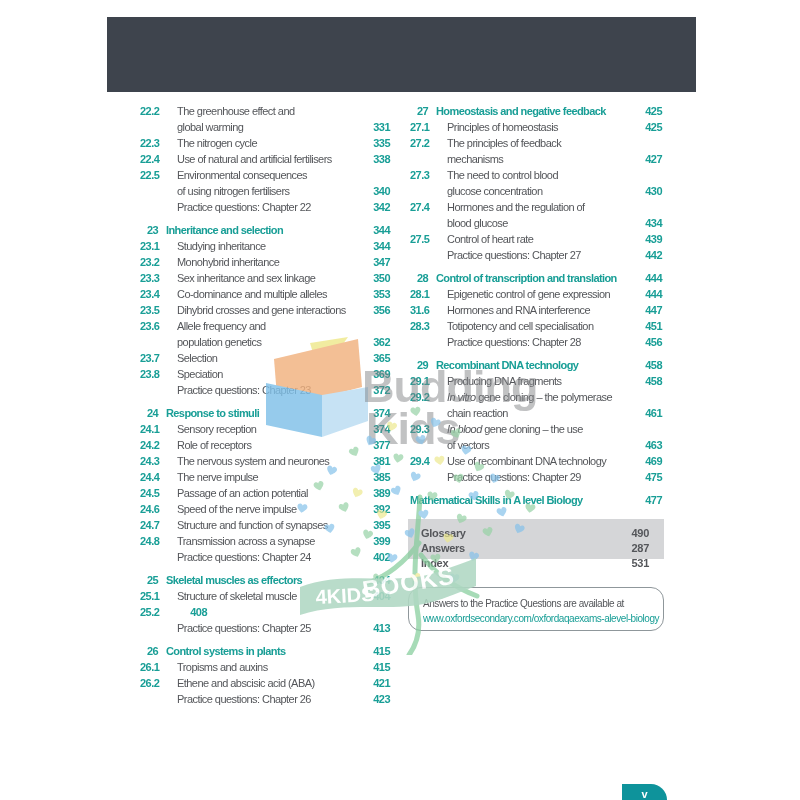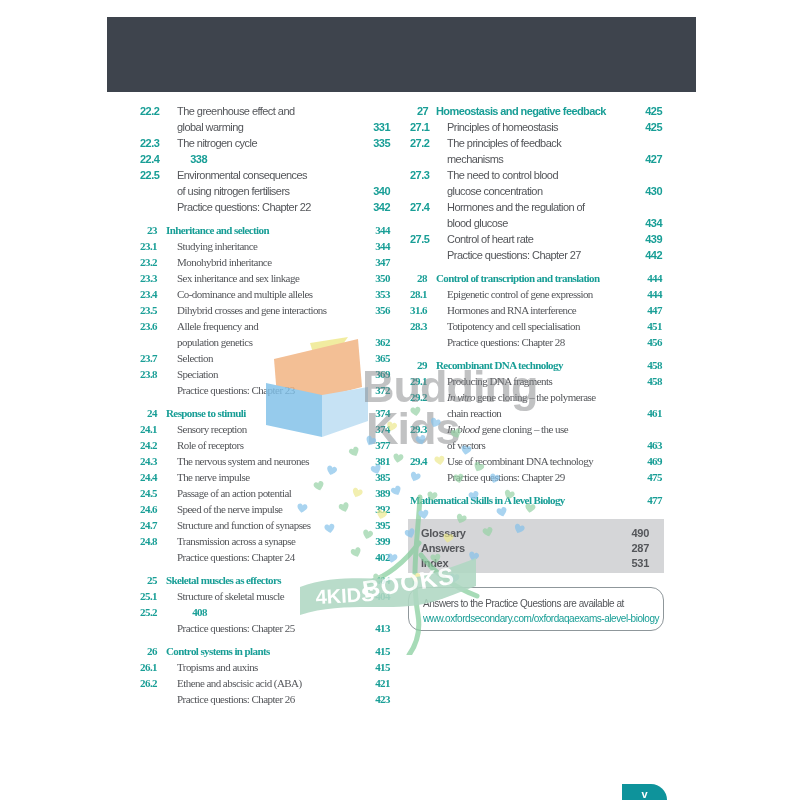--- a/index.html
+++ b/index.html
@@ -4,33 +4,33 @@
 <style>
   html,body{margin:0;padding:0;background:#fff;}
   .page{position:relative;width:800px;height:800px;background:#ffffff;overflow:hidden;
         font-family:"Liberation Sans", sans-serif;margin-top:17px;}
   .header-bar{position:absolute;left:107px;top:0;width:589px;height:75px;background:#3e444d;}
 
   
   .toc-col{position:absolute;top:86px;font-size:11px;letter-spacing:-0.55px;color:#54565a;}
   .toc-col.left{left:140px;width:250px;}
   .toc-col.right{left:410px;width:252px;}
-  .section + .section{margin-top:7px;font-family:Liberation Serif, serif;}
+  .section + .section{margin-top:7px;}
   .row{display:flex;align-items:flex-end;}
   .row .num{flex:none;width:37px;font-weight:bold;color:#189e96;align-self:flex-start;line-height:16px;}
   .row .txt{flex:1;min-width:0;}
   .row .txt .line{line-height:16px;white-space:nowrap;}
   .row .pg{flex:none;width:30px;text-align:right;font-weight:bold;color:#189e96;line-height:16px;}
   .row.chap{padding-left:7px;justify-content:center;}
   .row.chap .num{width:19px;}
   .row.chap .txt{font-weight:bold;color:#189e96;letter-spacing:-0.6px;}
   .row.chap.noindent{padding-left:0;}
 
   
-  .endmatter{position:absolute;left:408px;top:502px;width:256px;height:54px;background:#d5d6d8;
+  .endmatter{position:absolute;left:408px;top:502px;width:256px;height:40px;background:#d5d6d8;
              box-sizing:border-box;padding:7px 15px 0 13px;font-size:11px;letter-spacing:-0.3px;}
   .endmatter .em-row{display:flex;justify-content:space-between;font-weight:bold;color:#54565a;line-height:15px;}
 
   
   .notebox{position:absolute;left:408px;top:570px;width:256px;height:44px;box-sizing:border-box;
            border:1.4px solid #8f979b;border-radius:13px;padding:8px 29px 0 14px;
            font-size:10px;letter-spacing:-0.45px;color:#54565a;}
   .notebox .nb-line1{line-height:15px;white-space:nowrap;}
   .notebox .nb-link{line-height:15px;color:#189e96;white-space:nowrap;text-decoration:none;display:block;}
 
@@ -69,20 +69,23 @@
         </div>
         <div class="row">
           <span class="num">22.3</span>
           <span class="txt">
             <div class="line">The nitrogen cycle</div>
           </span>
           <span class="pg">335</span>
         </div>
         <div class="row">
           <span class="num">22.4</span>
+          <span class="txt">
+            <div class="line">Use of natural and artificial fertilisers</div>
+          </span>
           <span class="pg">338</span>
         </div>
         <div class="row">
           <span class="num">22.5</span>
           <span class="txt">
             <div class="line">Environmental consequences</div>
             <div class="line">of using nitrogen fertilisers</div>
           </span>
           <span class="pg">340</span>
         </div>

